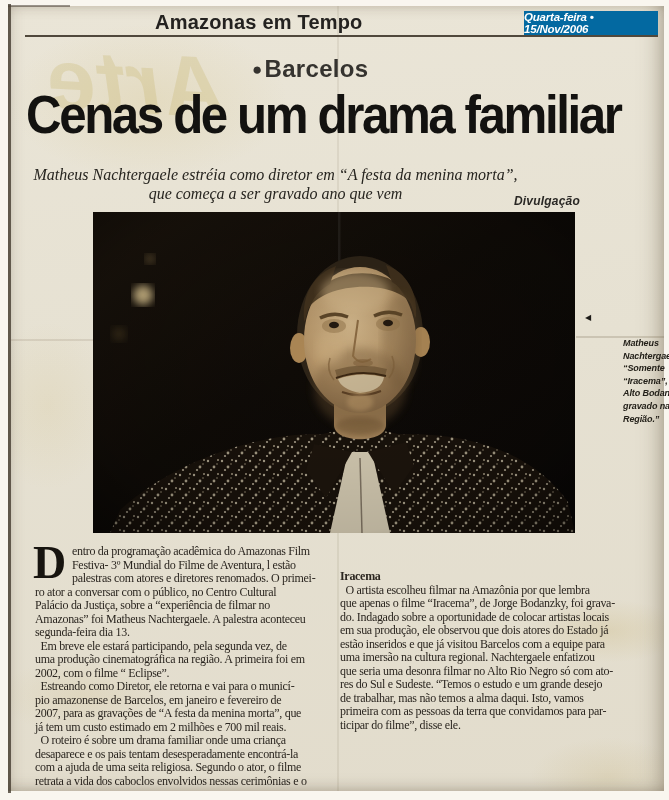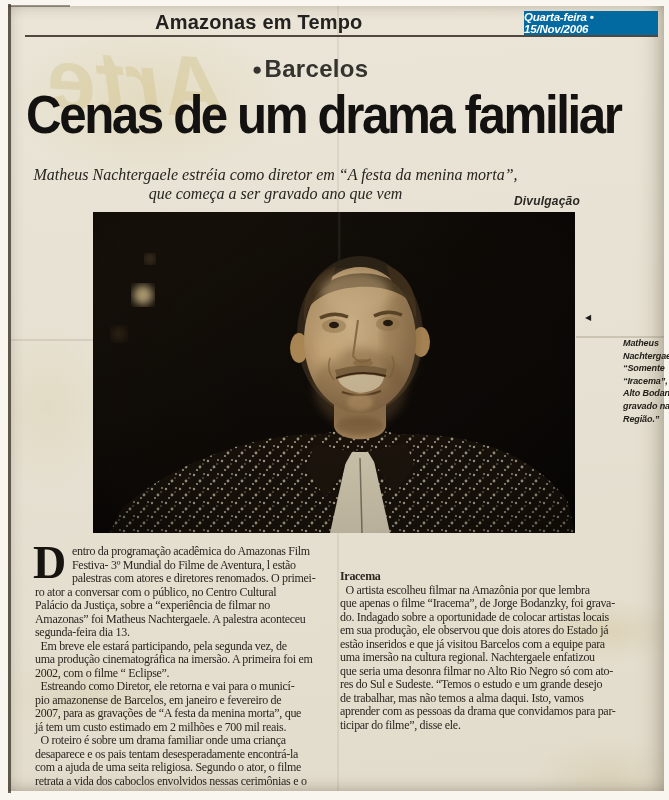--- a/index.html
+++ b/index.html
@@ -177,21 +177,21 @@
   <div class="dropcap">D</div>
   <div class="col col-left left-lines">
       <div class="tl">entro da programação acadêmica do Amazonas Film</div>
       <div class="tl">Festiva- 3º Mundial do Filme de Aventura, l estão</div>
       <div class="tl">palestras com atores e diretores renomados. O primei-</div>
       <div class="tl">ro ator a conversar com o público, no Centro Cultural</div>
       <div class="tl">Palácio da Justiça, sobre a “experiência de filmar no</div>
       <div class="tl">Amazonas” foi Matheus Nachtergaele. A palestra aconteceu</div>
       <div class="tl">segunda-feira dia 13.</div>
       <div class="tl">  Em breve ele estará participando, pela segunda vez, de</div>
-      <div class="tl">uma produção cinematográfica na imersão. A primeira foi em</div>
+      <div class="tl">uma produção cinematográfica na região. A primeira foi em</div>
       <div class="tl">2002, com o filme “ Eclipse”.</div>
       <div class="tl">  Estreando como Diretor, ele retorna e vai para o municí-</div>
       <div class="tl">pio amazonense de Barcelos, em janeiro e fevereiro de</div>
       <div class="tl">2007, para as gravações de “A festa da menina morta”, que</div>
       <div class="tl">já tem um custo estimado em 2 milhões e 700 mil reais.</div>
       <div class="tl">  O roteiro é sobre um drama familiar onde uma criança</div>
       <div class="tl">desaparece e os pais tentam desesperadamente encontrá-la</div>
       <div class="tl">com a ajuda de uma seita religiosa. Segundo o ator, o filme</div>
       <div class="tl">retrata a vida dos caboclos envolvidos nessas cerimônias e o</div>
     </div>
@@ -201,17 +201,17 @@
     <div>
         <div class="tl">  O artista escolheu filmar na Amazônia por que lembra</div>
         <div class="tl">que apenas o filme “Iracema”, de Jorge Bodanzky, foi grava-</div>
         <div class="tl">do. Indagado sobre a oportunidade de colocar artistas locais</div>
         <div class="tl">em sua produção, ele observou que dois atores do Estado já</div>
         <div class="tl">estão inseridos e que já visitou Barcelos com a equipe para</div>
         <div class="tl">uma imersão na cultura regional. Nachtergaele enfatizou</div>
         <div class="tl">que seria uma desonra filmar no Alto Rio Negro só com ato-</div>
         <div class="tl">res do Sul e Sudeste. “Temos o estudo e um grande desejo</div>
         <div class="tl">de trabalhar, mas não temos a alma daqui. Isto, vamos</div>
-        <div class="tl">aprender com as pessoas da drama que convidamos para par-</div>
+        <div class="tl">primeira com as pessoas da terra que convidamos para par-</div>
         <div class="tl">ticipar do filme”, disse ele.</div>
       </div>
   </div>
 </div>
 
 </body></html>

